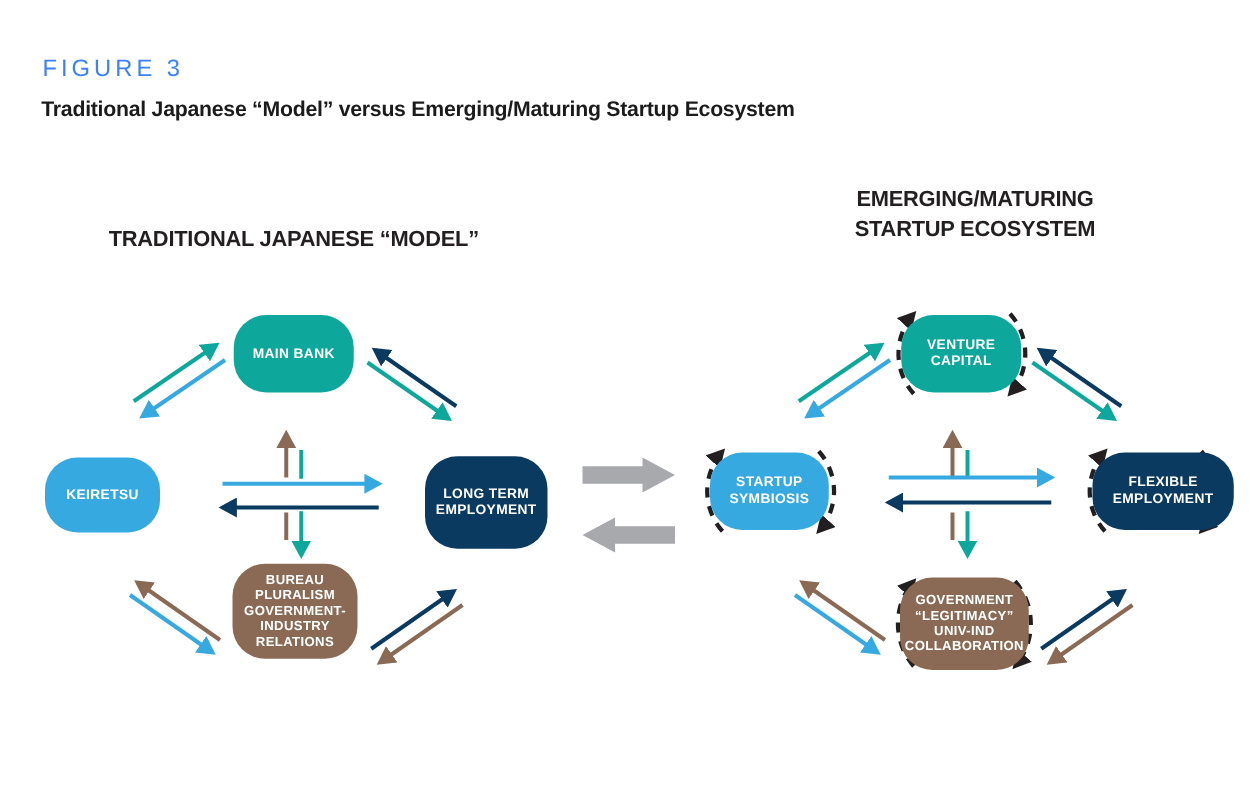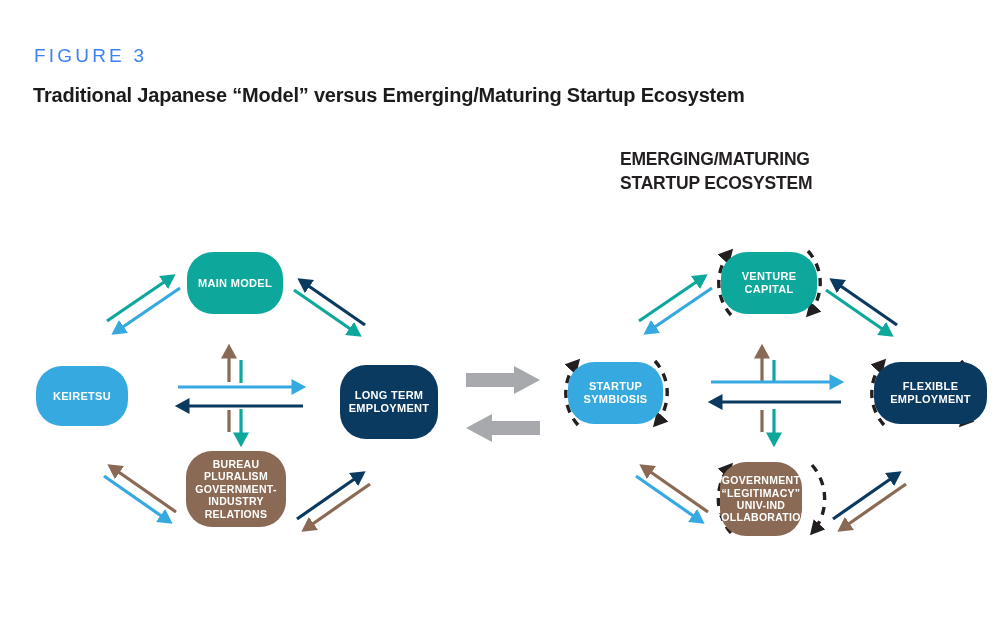--- a/index.html
+++ b/index.html
@@ -12,27 +12,27 @@
   #page { position: relative; width: 1000px; height: 633px; background: #fff; }
 
   
   .fig-label {
     position: absolute; left: 34px; top: 45px;
     font-size: 19px; letter-spacing: 3.2px;
     color: #3b82f6; font-weight: 400;
   }
   .fig-title {
     position: absolute; left: 33px; top: 78px;
-    font-size: 20px; font-weight: bold; color: #1b1b1b;
-    letter-spacing: -0.2px; white-space: nowrap; margin-top: 6px;
+    font-size: 17px; font-weight: bold; color: #1b1b1b;
+    letter-spacing: -0.2px; white-space: nowrap;
   }
 
   
   .panel-head {
-    position: absolute; 
+    position: absolute; text-align: center;
     font-weight: bold; color: #231f20;
     font-size: 17.5px; letter-spacing: -0.2px; line-height: 1.35;
   }
   #head-left  { left: 40px;  top: 180px; width: 390px; }
   #head-right { left: 620px; top: 148px; width: 320px; }
 
   
   .node {
     position: absolute;
     display: flex; align-items: center; justify-content: center;
@@ -54,20 +54,21 @@
   }
 </style>
 </head>
 <body>
 
 <div id="page">
 
   <div class="fig-label">FIGURE 3</div>
   <div class="fig-title">Traditional Japanese “Model” versus Emerging/Maturing Startup Ecosystem</div>
 
+  <div class="panel-head" id="head-left">TRADITIONAL JAPANESE “MODEL”</div>
   <div class="panel-head" id="head-right">EMERGING/MATURING<br>STARTUP ECOSYSTEM</div>
 
   <svg class="layer" viewBox="0 0 1000 633">
     <defs>
       <marker id="ah-teal" markerWidth="5" markerHeight="5" refX="3.6" refY="2.5" orient="auto" markerUnits="strokeWidth">
         <path d="M0,0 L4.6,2.5 L0,5 z" fill="#0da89b"></path>
       </marker>
       <marker id="ah-blue" markerWidth="5" markerHeight="5" refX="3.6" refY="2.5" orient="auto" markerUnits="strokeWidth">
         <path d="M0,0 L4.6,2.5 L0,5 z" fill="#36a9e1"></path>
       </marker>
@@ -164,29 +165,29 @@
       <line x1="774" y1="409" x2="774" y2="444" stroke="#0da89b" stroke-width="3.2" marker-end="url(#ah-teal)"></line>
     </g>
     <g>
       <line x1="711" y1="382" x2="841" y2="382" stroke="#36a9e1" stroke-width="3.2" marker-end="url(#ah-blue)"></line>
     </g>
     <g>
       <line x1="841" y1="402" x2="711" y2="402" stroke="#0b3a61" stroke-width="3.2" marker-end="url(#ah-navy)"></line>
     </g>
   </svg>
 
-  <div class="node teal" style="left:187px; top:252px; width:96px; height:62px; font-size:11px;">MAIN MODEL</div>
+  <div class="node teal" style="left:187px; top:252px; width:96px; height:62px; font-size:11px;">MAIN BANK</div>
 
   <div class="node blue" style="left:36px; top:366px; width:92px; height:60px; font-size:11px;">KEIRETSU</div>
 
   <div class="node navy" style="left:340px; top:365px; width:98px; height:74px; font-size:11px;">LONG TERM<br>EMPLOYMENT</div>
 
   <div class="node brown" style="left:186px; top:451px; width:100px; height:76px; font-size:10.5px;">BUREAU<br>PLURALISM<br>GOVERNMENT-<br>INDUSTRY<br>RELATIONS</div>
 
   <div class="node teal" style="left:721px; top:252px; width:96px; height:62px; font-size:11px;">VENTURE<br>CAPITAL</div>
 
   <div class="node blue" style="left:568px; top:362px; width:95px; height:62px; font-size:11px;">STARTUP<br>SYMBIOSIS</div>
 
   <div class="node navy" style="left:874px; top:362px; width:113px; height:62px; font-size:11px;">FLEXIBLE<br>EMPLOYMENT</div>
 
-  <div class="node brown" style="left:720px; top:462px; width:82px; height:74px; font-size:10.5px;">GOVERNMENT<br>“LEGITIMACY”<br>UNIV-IND<br>COLLABORATION</div>
+  <div class="node brown" style="left:720px; top:462px; width:103px; height:74px; font-size:10.5px;">GOVERNMENT<br>“LEGITIMACY”<br>UNIV-IND<br>COLLABORATION</div>
 
 </div>
 
 </body></html>

